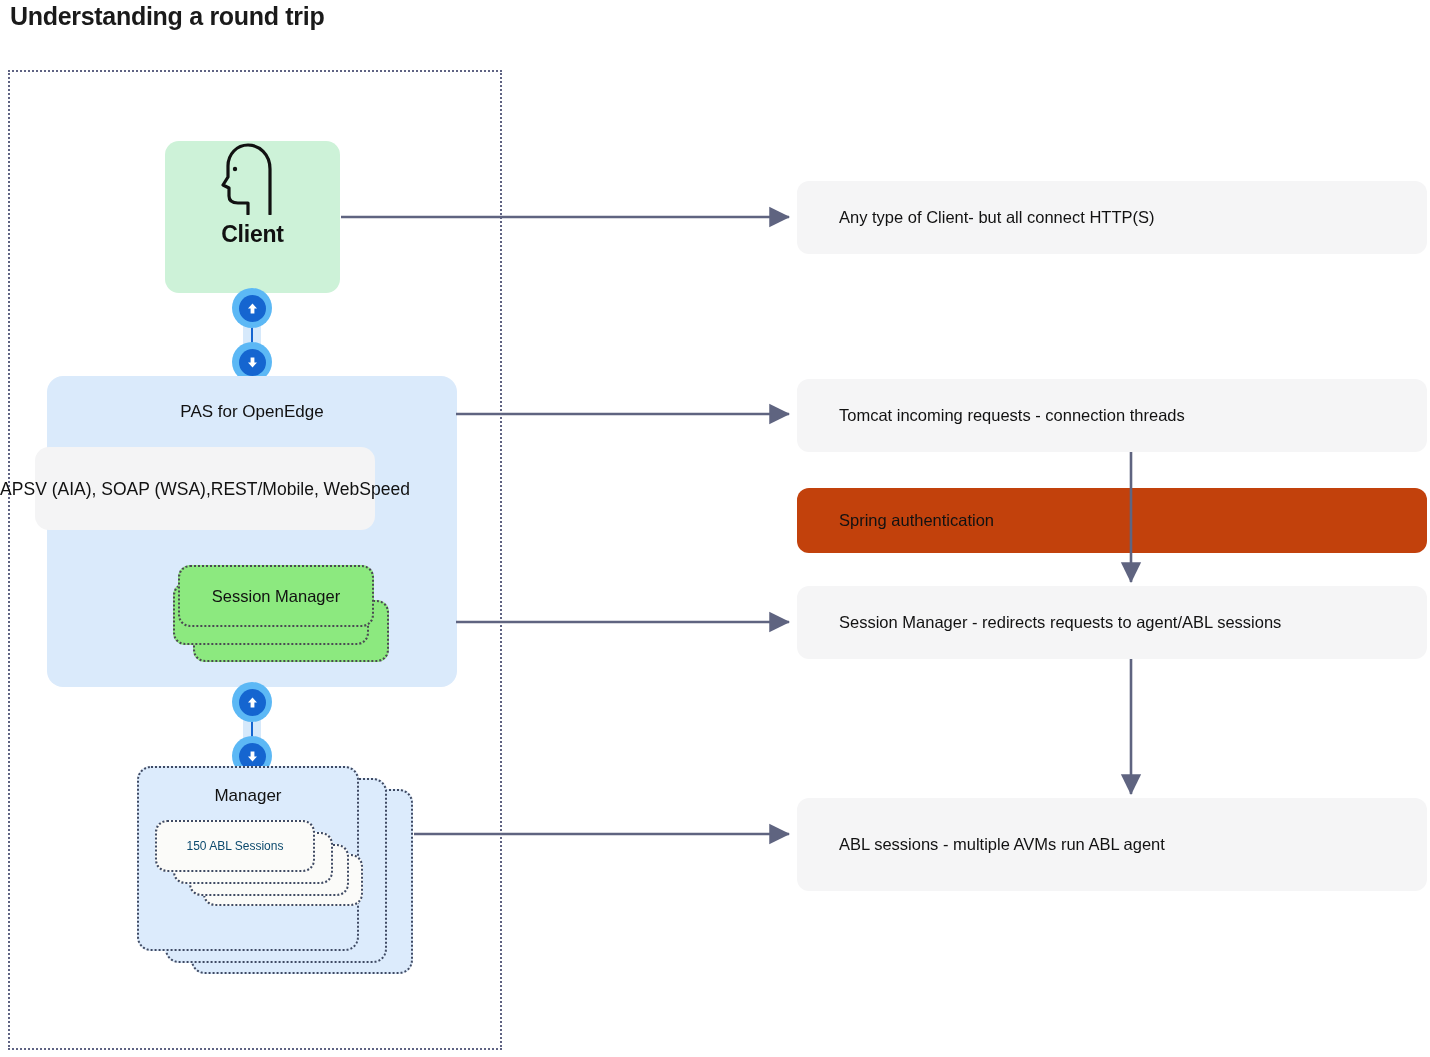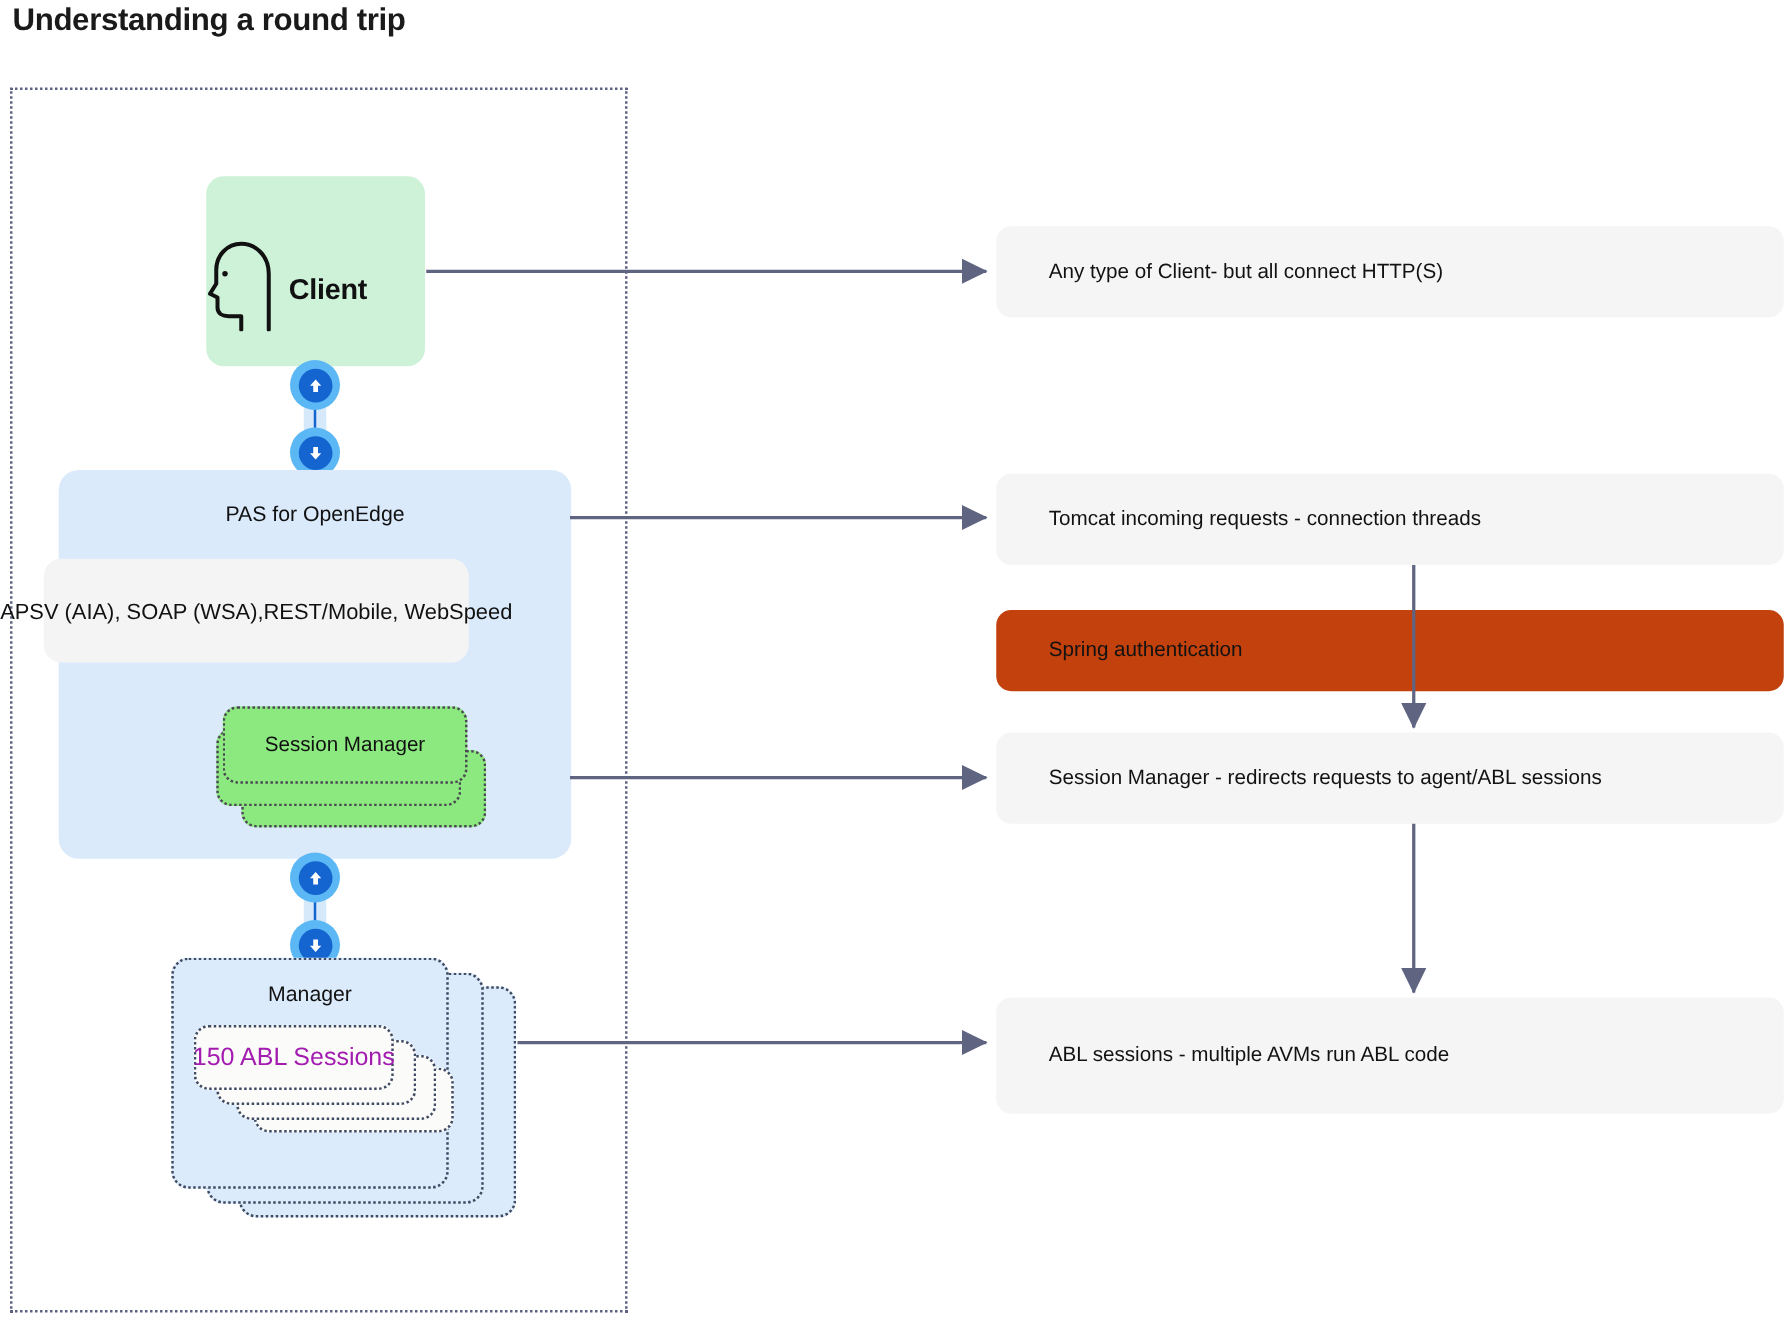--- a/index.html
+++ b/index.html
@@ -46,24 +46,23 @@
   
   #client-box {
     position: absolute;
     left: 165px;
     top: 141px;
     width: 175px;
     height: 152px;
     background: #cdf2d8;
     border-radius: 14px;
     display: flex;
-    flex-direction: row;
+    flex-direction: column;
     align-items: center;
     justify-content: flex-start;
-    padding-top: 22px;
     box-sizing: border-box;
   }
   #client-box .head-icon { width: 66px; height: 74px; display:block; }
   #client-label {
     font-size: 23px;
     font-weight: bold;
     color: #111111;
     margin-top: 6px;
     letter-spacing: -0.2px;
   }
@@ -211,22 +210,22 @@
     box-sizing: border-box;
   }
   #abl-card-4 { left: 203px; top: 854px; }
   #abl-card-3 { left: 189px; top: 844px; }
   #abl-card-2 { left: 173px; top: 832px; }
   #abl-card-1 {
     left: 155px; top: 820px;
     display: flex; align-items: center; justify-content: center;
   }
   #abl-label {
-    font-size: 20px;
-    color: #a21caf;
+    font-size: 12px;
+    color: #0c4a6e;
     white-space: nowrap;
   }
 
   
   .callout {
     position: absolute;
     left: 797px;
     width: 630px;
     border-radius: 12px;
     box-sizing: border-box;
@@ -352,21 +351,21 @@
 
   <div class="callout pink" id="callout-spring">
     <div class="line">Spring authentication</div>
   </div>
 
   <div class="callout grey" id="callout-session">
     <div class="line">Session Manager - redirects requests to agent/ABL sessions</div>
   </div>
 
   <div class="callout grey" id="callout-worker">
-    <div class="line">ABL sessions - multiple AVMs run ABL code</div>
+    <div class="line">ABL sessions - multiple AVMs run ABL agent</div>
   </div>
 
   <svg id="arrows" xmlns="http://www.w3.org/2000/svg">
     <defs>
       <marker id="ah" markerWidth="9" markerHeight="9" refX="7.6" refY="4.5" orient="auto">
         <path d="M0,0.6 L8,4.5 L0,8.4 z" fill="#5f6480"></path>
       </marker>
       <marker id="ahv" markerWidth="9" markerHeight="9" refX="7.6" refY="4.5" orient="auto">
         <path d="M0,0.6 L8,4.5 L0,8.4 z" fill="#5f6480"></path>
       </marker>

